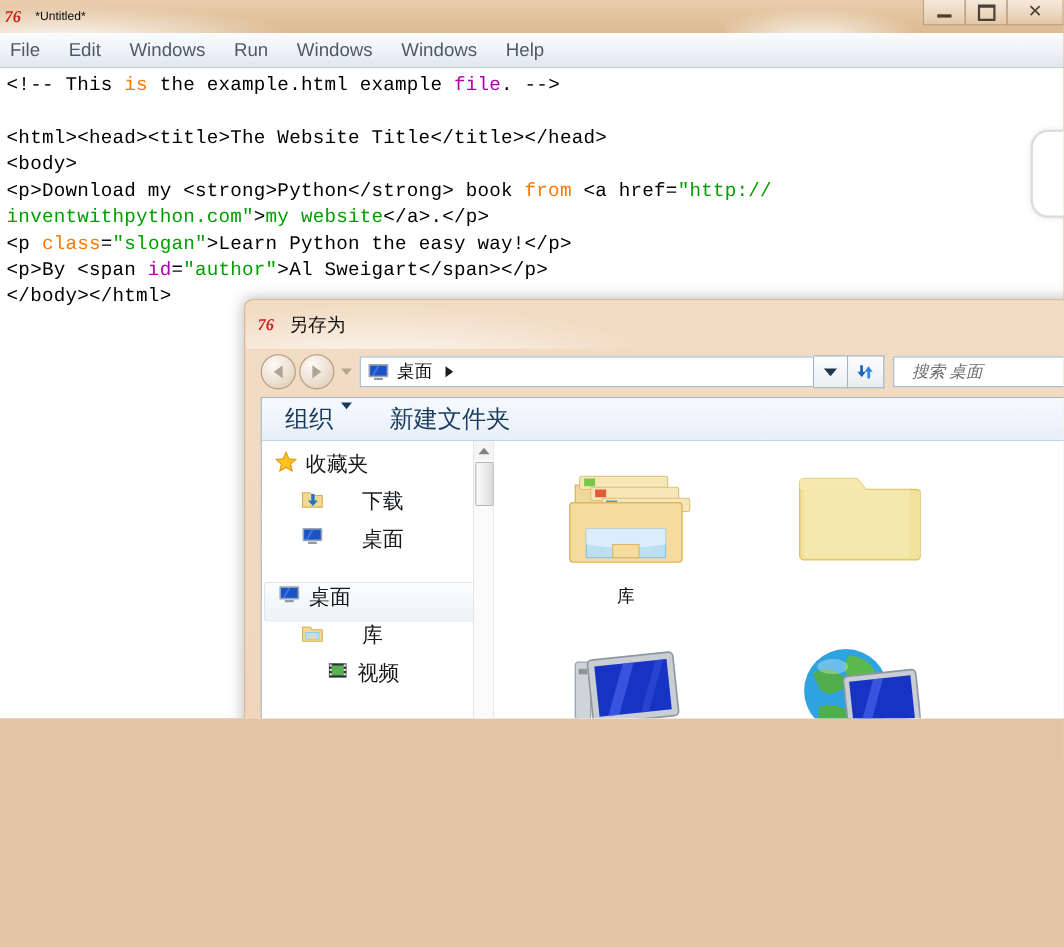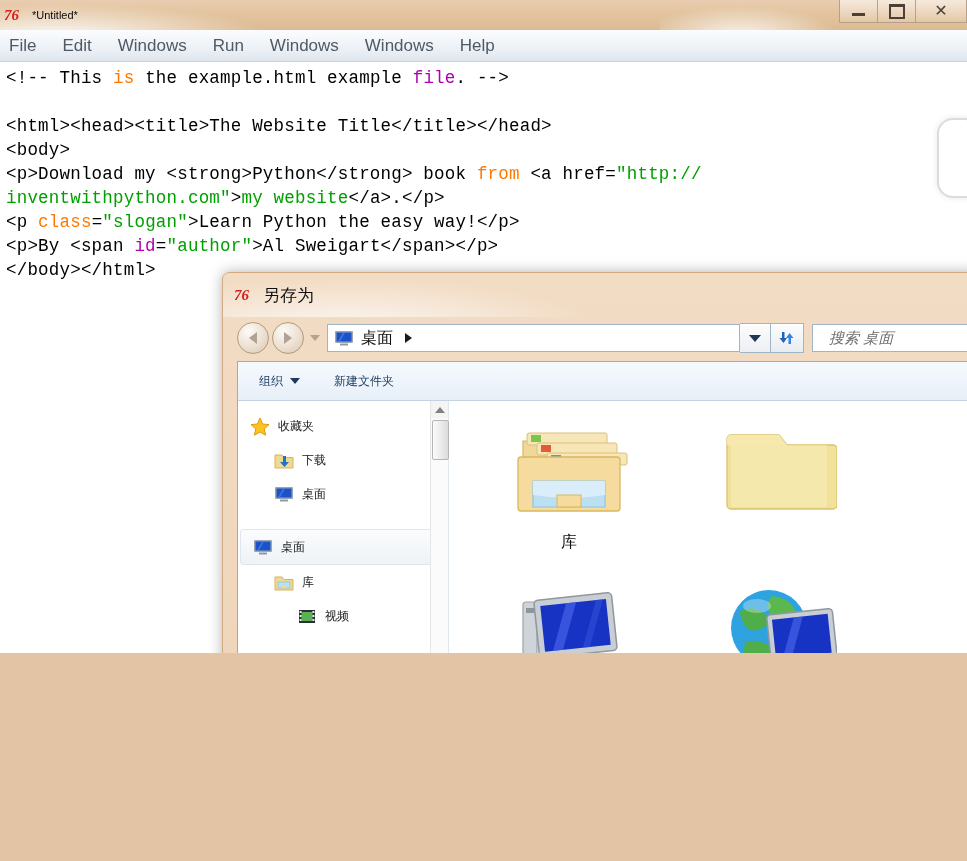--- a/index.html
+++ b/index.html
@@ -239,52 +239,52 @@
   }
   .toolbar {
     height: 39px;
     background: linear-gradient(to bottom, #f6fafe 0%, #e7eff8 100%);
     border-bottom: 1px solid #c3d3e2;
     display: flex; align-items: center;
     padding-left: 21px;
     box-sizing: border-box;
   }
   .tb-item {
-    font-size: 12px; color: #1a3a5c;
+    font-size: 22px; color: #1a3a5c;
     margin-right: 34px;
-    display: flex; align-items: center;
+    display: flex; 
     font-family: Liberation Serif, serif;
   }
   .tb-caret {
     margin-left: 7px;
     width: 0; height: 0;
     border-left: 5px solid transparent;
     border-right: 5px solid transparent;
     border-top: 6px solid #1a3a5c;
   }
 
   .panes { display: flex; height: 462px; }
   .sidebar {
     width: 211px; flex: none;
     background: #ffffff;
     border-right: 1px solid #dfe6ec;
     padding-top: 8px;
     box-sizing: border-box;
     position: relative;
   }
   .side-item {
-    display: flex; align-items: center;
+    display: flex; 
     height: 34px;
-    font-size: 12px; color: #16191c;
+    font-size: 19px; color: #16191c;
     font-family: "Liberation Sans", sans-serif;
     cursor: default;
   }
   .side-item .si-icon { width: 22px; height: 20px; flex: none; margin-right: 7px; }
   .side-item.lvl0 { padding-left: 11px; }
-  .side-item.lvl1 { padding-left: 35px; }
+  .side-item.lvl1 { padding-left: 35px; gap: 27px; }
   .side-item.lvl2 { padding-left: 58px; }
   .side-item.selected {
     background: linear-gradient(to bottom, #fbfcfd, #eef3f7);
     border: 1px solid #dfe6ed;
     border-radius: 3px;
     margin: 0 2px;
   }
   .side-gap { height: 18px; }
 
   .side-scroll {

